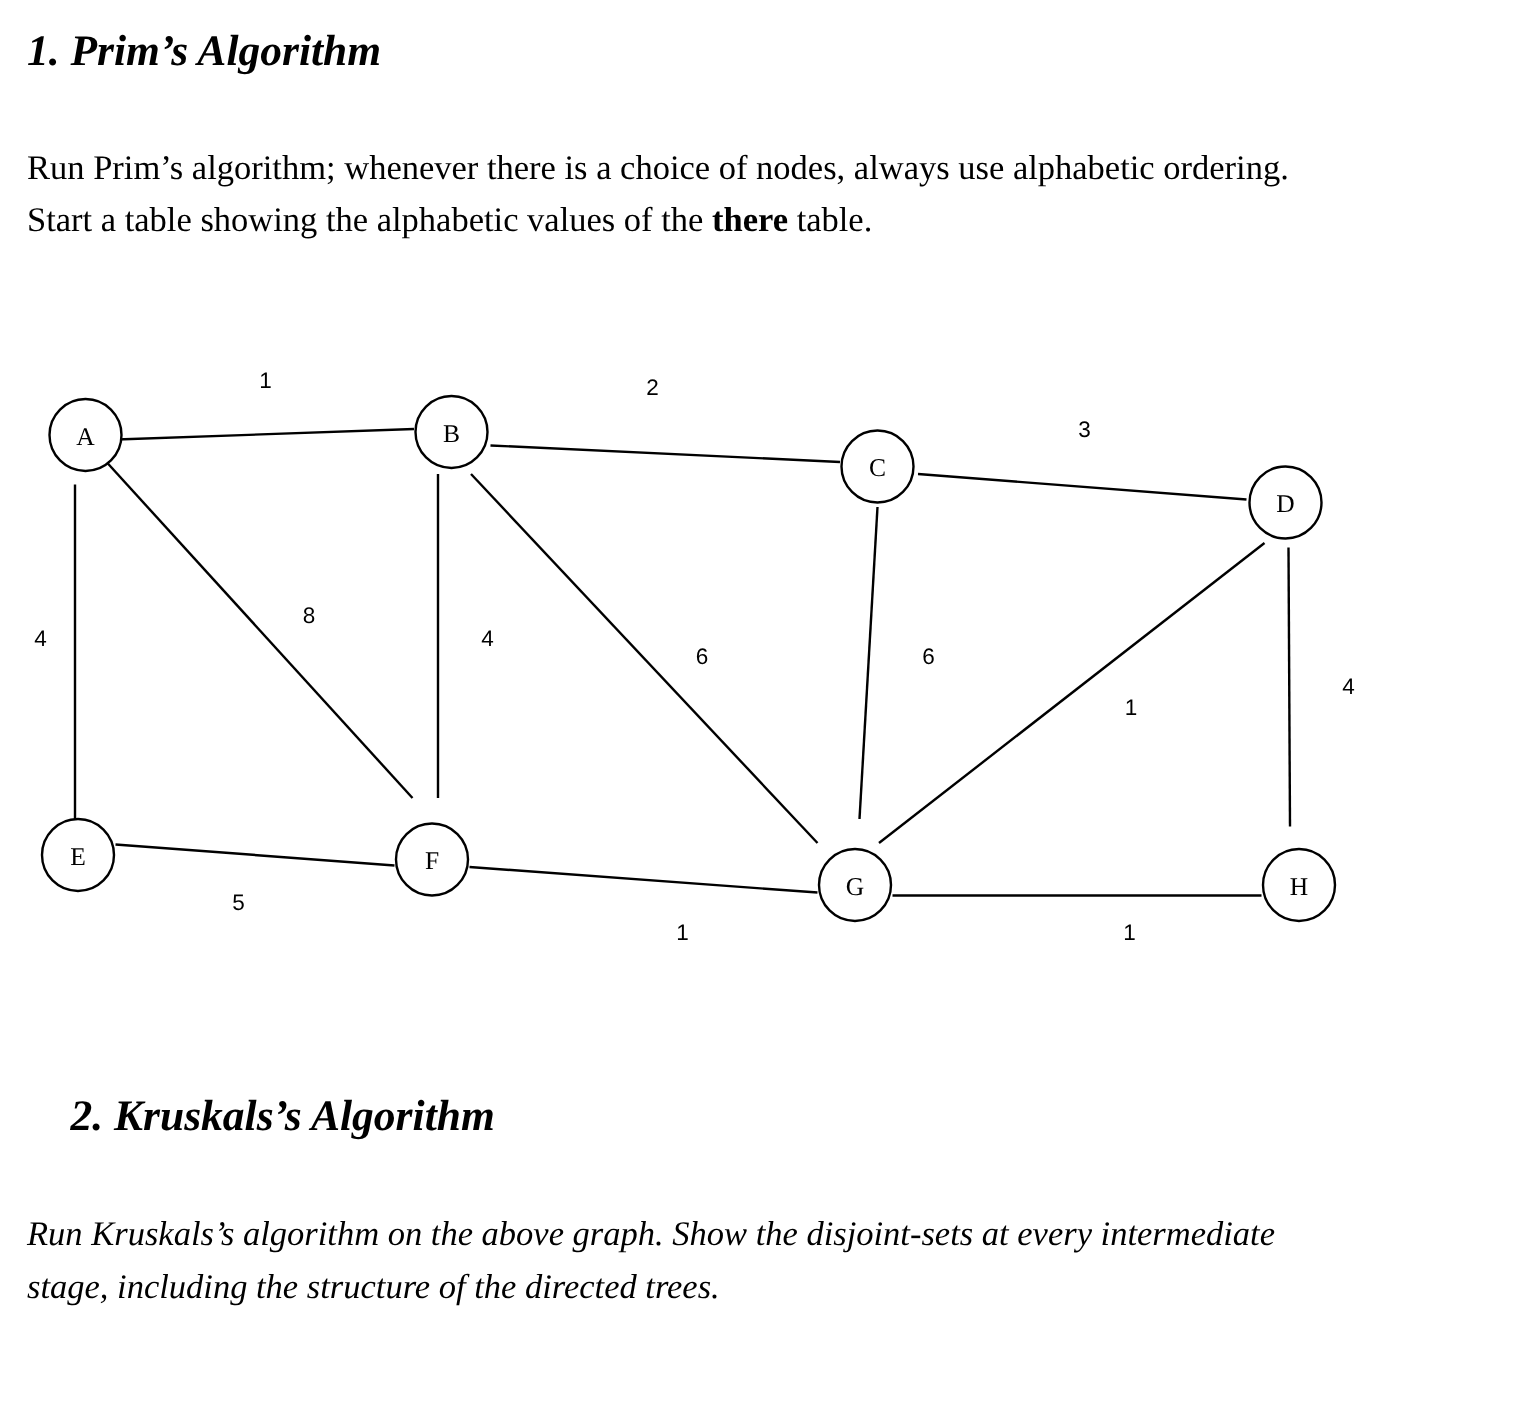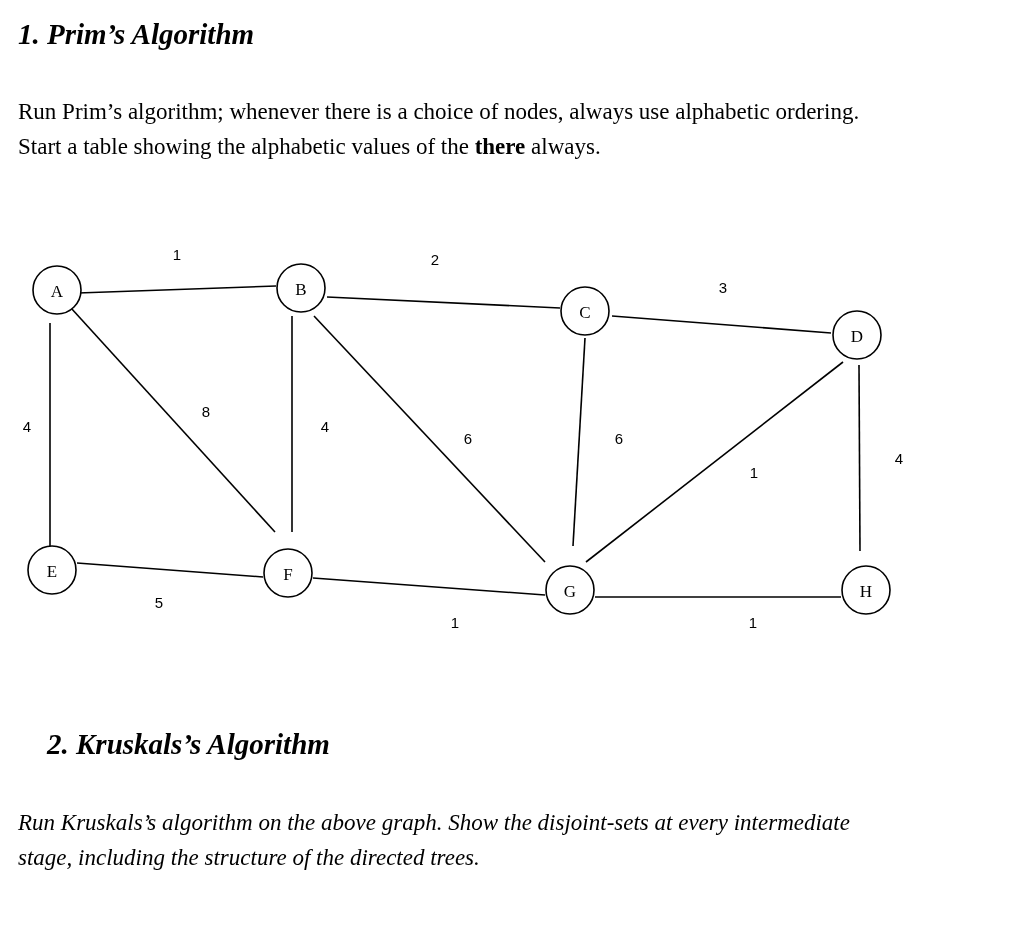--- a/index.html
+++ b/index.html
@@ -17,21 +17,21 @@
     .node-label { font-family: "Liberation Serif", "DejaVu Serif", serif; font-size: 17px; text-anchor: middle; dominant-baseline: central; }
     .weight { font-family: "Liberation Sans", "DejaVu Sans", sans-serif; font-size: 15px; text-anchor: middle; dominant-baseline: central; }
   </style>
 </head>
 <body>
 
 <h1 class="h h1">1.  Prim’s Algorithm</h1>
 
 <div class="p p1">
   <div>Run Prim’s algorithm; whenever there is a choice of nodes, always use alphabetic ordering.</div>
-  <div><span>Start a table showing the alphabetic values of the </span><b>there</b><span> always.</span></div>
+  <div><span>Start a table showing the alphabetic values of the </span><b>there</b><span> table.</span></div>
 </div>
 
 <div class="graph">
   <svg id="graph-svg" width="1024" height="420" viewBox="0 230 1024 420" xmlns="http://www.w3.org/2000/svg">
     <g id="edges-layer">
         <line x1="78" y1="293" x2="276" y2="286" class="edge"></line>
         <line x1="327" y1="297" x2="560" y2="308" class="edge"></line>
         <line x1="612" y1="316" x2="831" y2="333" class="edge"></line>
         <line x1="50" y1="323" x2="50" y2="548" class="edge"></line>
         <line x1="71" y1="308" x2="275" y2="532" class="edge"></line>

